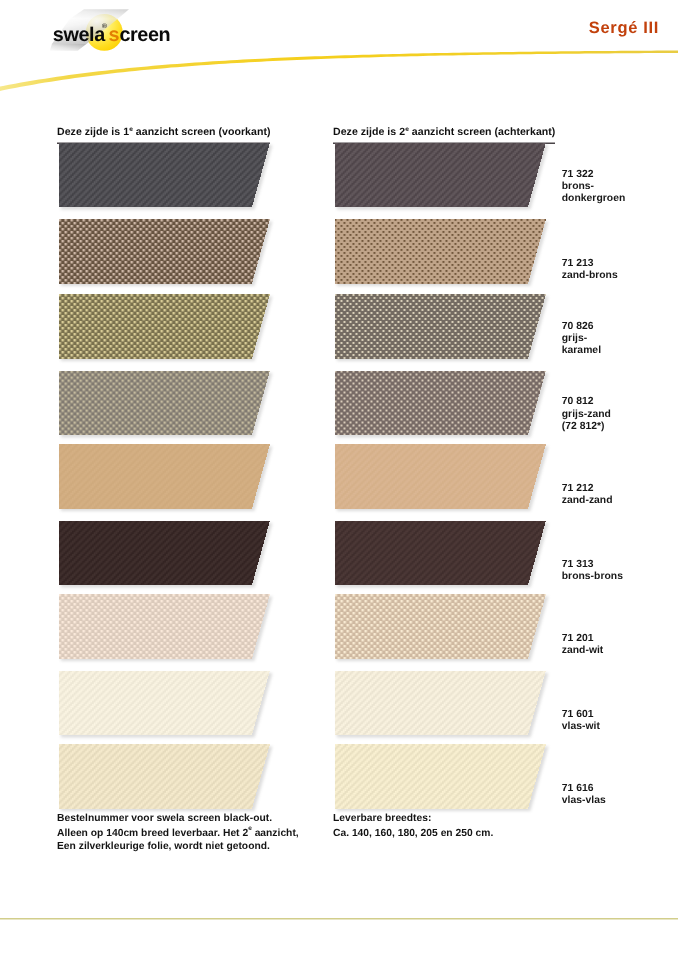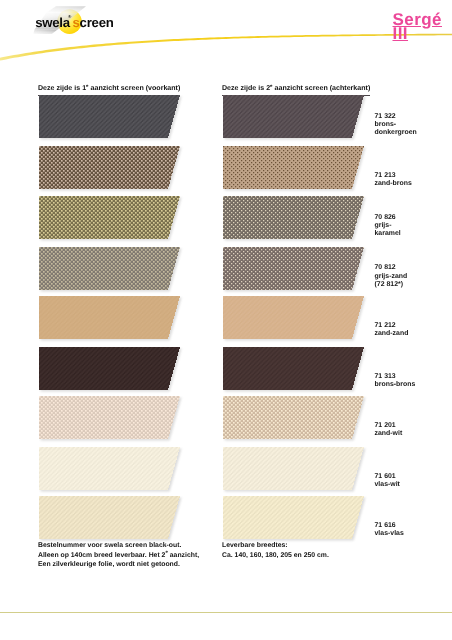--- a/index.html
+++ b/index.html
@@ -5,22 +5,22 @@
 <style>
   html,body{margin:0;padding:0;}
   body{width:452px;height:640px;background:#ffffff;font-family:"Liberation Sans",sans-serif;
        overflow:hidden;position:relative;-webkit-font-smoothing:antialiased;text-rendering:geometricPrecision;}
   #page{position:absolute;left:0;top:0;width:452px;height:640px;background:#fff;overflow:hidden;}
 
   
   #header{position:absolute;left:0;top:0;width:452px;height:64px;}
   #swoosh{position:absolute;left:0;top:0;}
   #logo{position:absolute;left:30px;top:1px;}
-  #brand{position:absolute;left:392.5px;top:13.4px;font-size:17px;font-weight:bold;
-         color:#ec4899;letter-spacing:0.45px;line-height:13.4px;text-decoration:underline;}
+  #brand{position:absolute;left:392.5px;top:13.4px;font-size:11px;font-weight:bold;
+         color:#c2410c;letter-spacing:0.45px;line-height:13.4px;}
 
   
   .colhead{position:absolute;top:84.6px;font-size:7.05px;font-weight:bold;color:#111;white-space:nowrap;
            border-bottom:1px solid #4a4448;padding-bottom:3.2px;letter-spacing:0.02px;}
   .colhead sup{font-size:4.4px;vertical-align:top;position:relative;top:-0.4px;line-height:1;}
   #colhead1{left:38px;}
   #colhead2{left:222px;}
 
   
   .swatch{position:absolute;width:148px;height:48px;}

